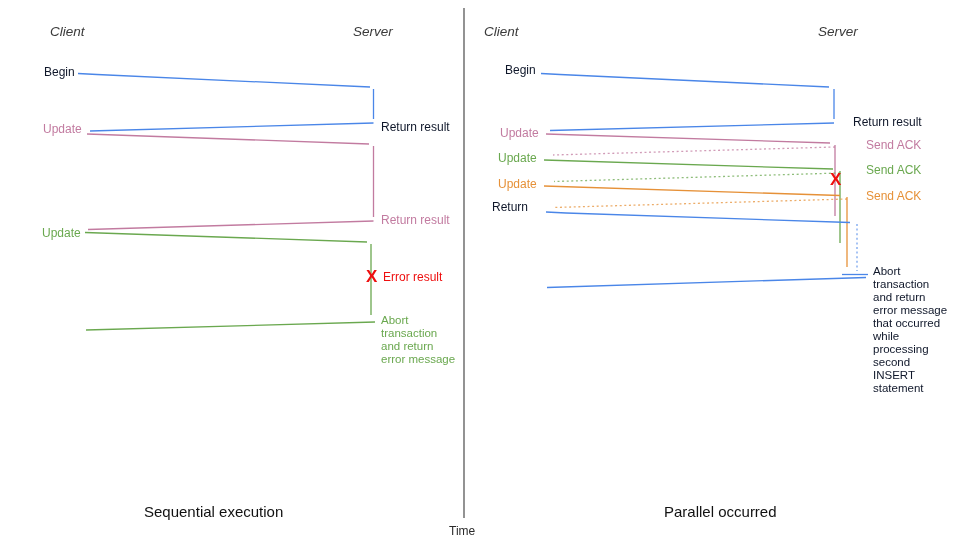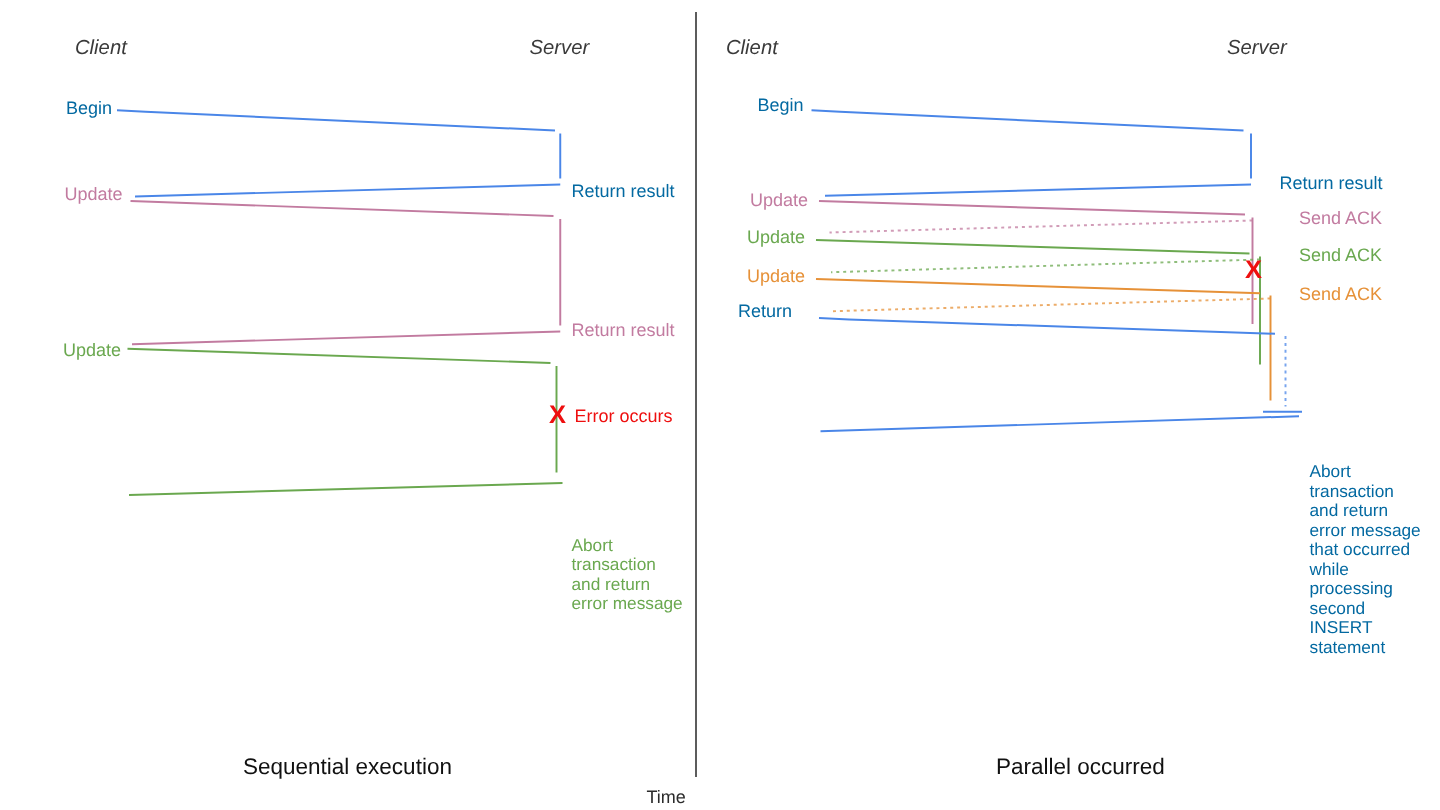--- a/index.html
+++ b/index.html
@@ -2,23 +2,23 @@
 <html><head>
 <meta charset="utf-8">
 <style>
   html,body{margin:0;padding:0;background:#ffffff;}
   #stage{position:relative;width:960px;height:540px;background:#ffffff;overflow:hidden;
          font-family:"Liberation Sans",sans-serif;}
   #wires{position:absolute;left:0;top:0;width:960px;height:540px;}
   .lbl{position:absolute;font-size:12px;line-height:13px;white-space:nowrap;}
   .hdr{font-style:italic;font-size:13.5px;color:#3a3a3a;}
   .title{font-size:15px;color:#111111;}
-  .note{white-space:pre-line;font-size:11.5px;line-height:13px;margin-top:44px;}
+  .note{white-space:pre-line;font-size:11.5px;line-height:13px;}
   .xmark{font-weight:700;font-size:17px;line-height:17px;}
-  .c-blue{color:#0369a1;}
+  .c-blue{color:#0f172a;}
   .c-pink{color:#c27ba0;}
   .c-green{color:#6aa84f;}
   .c-orange{color:#e69138;}
   .c-red{color:#ee0f0f;}
   .c-dark{color:#2b2b2b;}
   path{fill:none;stroke-width:1.3px;}
   .s-blue{stroke:#4a86e8;}
   .s-pink{stroke:#c27ba0;}
   .s-green{stroke:#6aa84f;}
   .s-orange{stroke:#e69138;}
@@ -80,26 +80,26 @@
   </svg>
 
   <div class="lbl hdr" style="left:50px;top:25px;">Client</div>
   <div class="lbl hdr" style="left:353px;top:25px;">Server</div>
   <div class="lbl c-blue" style="left:44px;top:66px;">Begin</div>
   <div class="lbl c-blue" style="left:381px;top:121px;">Return result</div>
   <div class="lbl c-pink" style="left:43px;top:123px;">Update</div>
   <div class="lbl c-pink" style="left:381px;top:214px;">Return result</div>
   <div class="lbl c-green" style="left:42px;top:227px;">Update</div>
   <div class="lbl c-red xmark" style="left:366px;top:268px;">X</div>
-  <div class="lbl c-red" style="left:383px;top:271px;">Error occurs</div>
+  <div class="lbl c-red" style="left:383px;top:271px;">Error result</div>
   <div class="lbl c-green note" style="left:381px;top:314px;">Abort
 transaction
 and return
 error message</div>
-  <div class="lbl title" style="left:162px;top:505px;text-align:center;">Sequential execution</div>
+  <div class="lbl title" style="left:144px;top:505px;text-align:center;">Sequential execution</div>
 
   <div class="lbl hdr" style="left:484px;top:25px;">Client</div>
   <div class="lbl hdr" style="left:818px;top:25px;">Server</div>
   <div class="lbl c-blue" style="left:505px;top:64px;">Begin</div>
   <div class="lbl c-blue" style="left:853px;top:116px;">Return result</div>
   <div class="lbl c-pink" style="left:500px;top:127px;">Update</div>
   <div class="lbl c-pink" style="left:866px;top:139px;">Send ACK</div>
   <div class="lbl c-green" style="left:498px;top:152px;">Update</div>
   <div class="lbl c-green" style="left:866px;top:164px;">Send ACK</div>
   <div class="lbl c-orange" style="left:498px;top:178px;">Update</div>
@@ -111,15 +111,15 @@
 and return
 error message
 that occurred
 while
 processing
 second
 INSERT
 statement</div>
   <div class="lbl title" style="left:664px;top:505px;">Parallel occurred</div>
 
-  <div class="lbl c-dark" style="left:431px;top:525px;">Time</div>
+  <div class="lbl c-dark" style="left:449px;top:525px;">Time</div>
 
 </div>
 
 </body></html>

